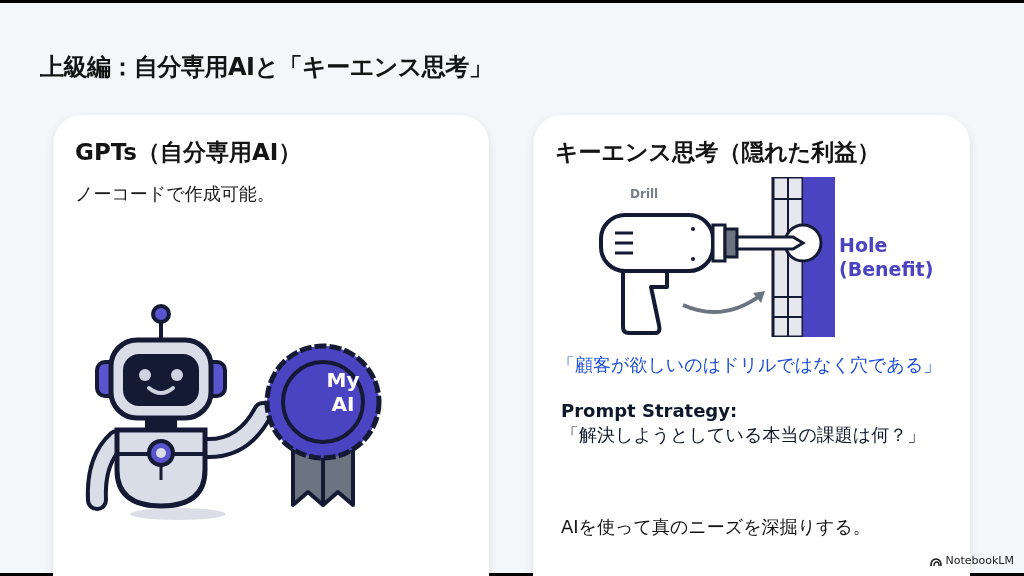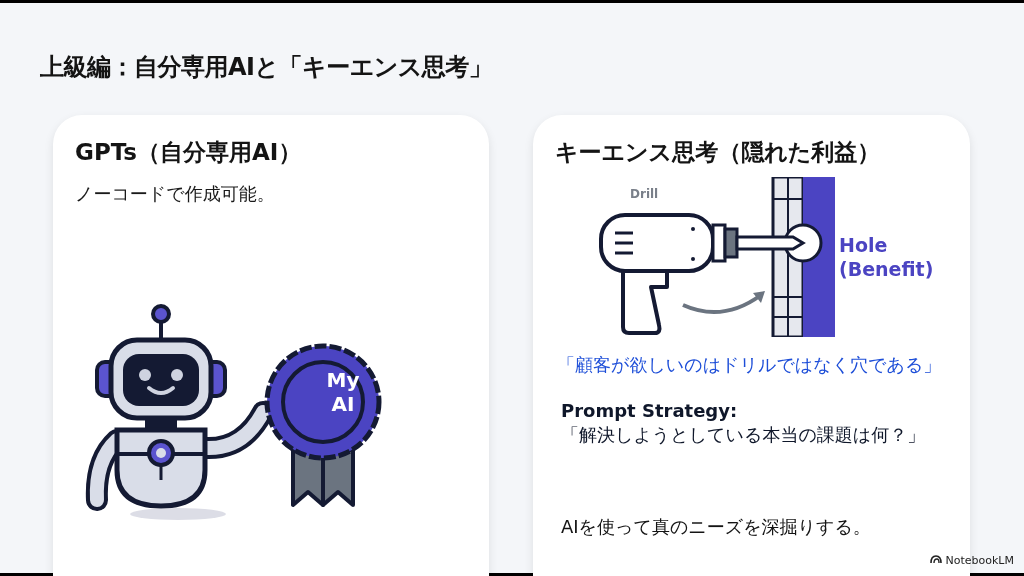--- a/index.html
+++ b/index.html
@@ -9,21 +9,21 @@
   .card { position:absolute; top:112px; height:541px; background:#fff; border-radius:29px; box-shadow:0 4px 10px rgba(0,0,0,0.10); }
   .card.left { left:53px; width:436px; }
   .card.right { left:533px; width:437px; }
   .card-title { position:absolute; left:22px; top:22px; font-size:23px; font-weight:bold; color:#141414; }
   .body-text { position:absolute; left:22px; font-size:18px; color:#1a1a1a; line-height:30px; }
   .quote { position:absolute; left:24px; top:238px; font-size:18px; color:#1d4ed8; }
   .strategy { position:absolute; left:28px; top:284px; font-size:18px; color:#0f172a; line-height:24px; }
   .strategy .h { font-weight:bold; }
   .conclusion { position:absolute; left:28px; top:392px; font-size:18px; color:#141414;margin-top:8px; }
   .svg-abs { position:absolute; }
-  .brand { position:absolute; right:10px; bottom:6px; font-size:11px; color:#222; display:flex; align-items:flex-start; gap:4px; }
+  .brand { position:absolute; right:10px; bottom:6px; font-size:11px; color:#222; display:flex; align-items:flex-end; gap:4px; }
 </style>
 </head>
 <body>
 
 <div class="slide">
   <div class="title">上級編：自分専用AIと「キーエンス思考」</div>
 
   <div class="card left">
     <div class="card-title">GPTs（自分専用AI）</div>
     <div class="body-text" style="top:64px;">

